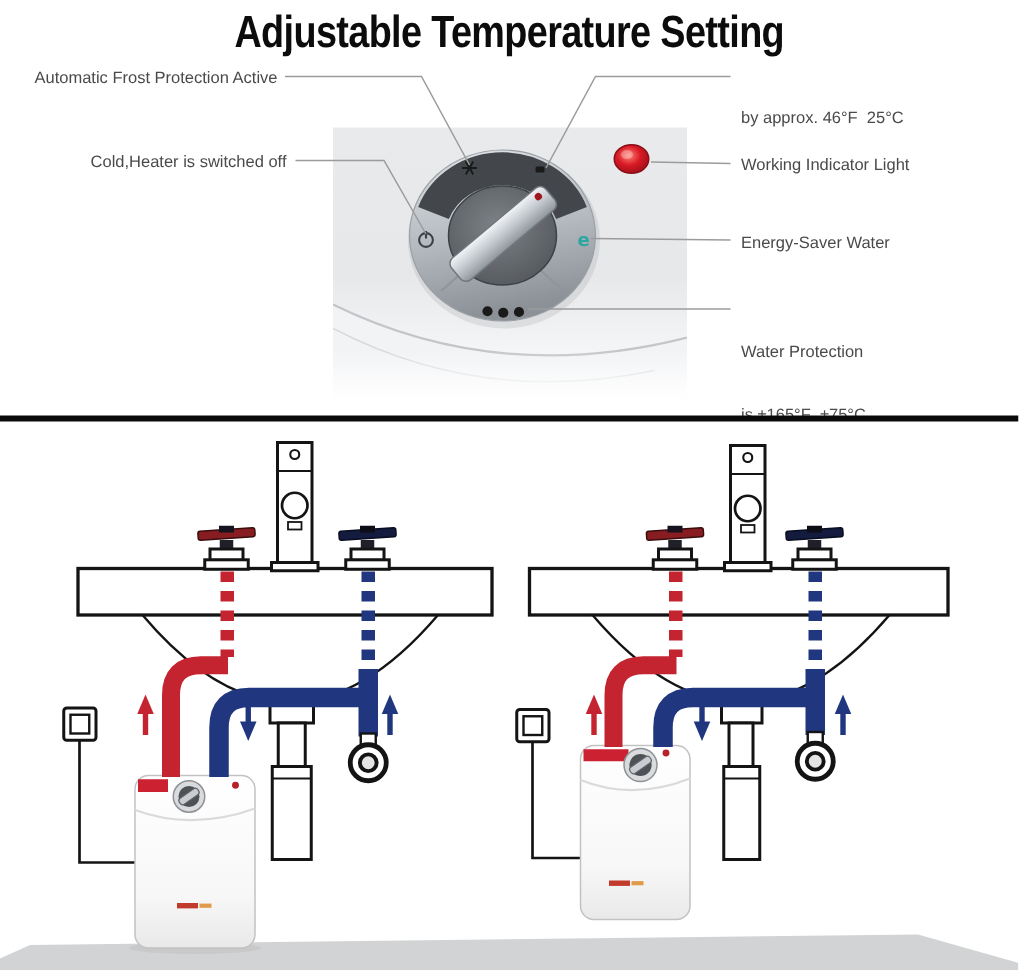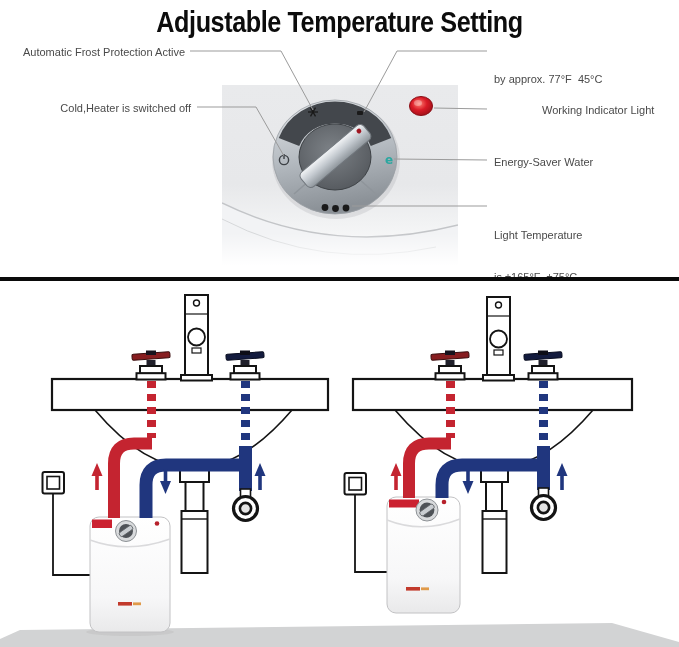--- a/index.html
+++ b/index.html
@@ -100,26 +100,26 @@
       <polyline points="487,51 397,51 364,112"></polyline>
       <polyline points="434,108 487,109"></polyline>
       <polyline points="394,159 487,160"></polyline>
       <polyline points="352,206 487,206"></polyline>
     </g>
   </svg>
 
   <div class="ann right-align" style="left:10px;top:45px;width:175px;">Automatic Frost Protection Active</div>
   <div class="ann right-align" style="left:46px;top:101px;width:145px;">Cold,Heater is switched off</div>
   <div class="ann" style="left:494px;top:44px;">
-    <div>by approx. 77°F  45°C</div>
+    <div>by approx. 46°F  25°C</div>
   </div>
-  <div class="ann" style="left:494px;top:103px;margin-left:48px;">Working Indicator Light</div>
+  <div class="ann" style="left:494px;top:103px;">Working Indicator Light</div>
   <div class="ann" style="left:494px;top:155px;">Energy-Saver Water</div>
   <div class="ann" style="left:494px;top:200px;">
-    <div>Light Temperature</div>
+    <div>Water Protection</div>
     <div>is ±165°F  ±75°C</div>
   </div>
 
   <div id="divider"></div>
 
   <svg id="diagram" width="679" height="367" viewBox="0 0 679 367">
     <defs>
       <linearGradient id="heaterGrad" x1="0" y1="0" x2="0" y2="1">
         <stop offset="0" stop-color="#ffffff"></stop>
           <stop offset="0.7" stop-color="#f7f7f8"></stop>

